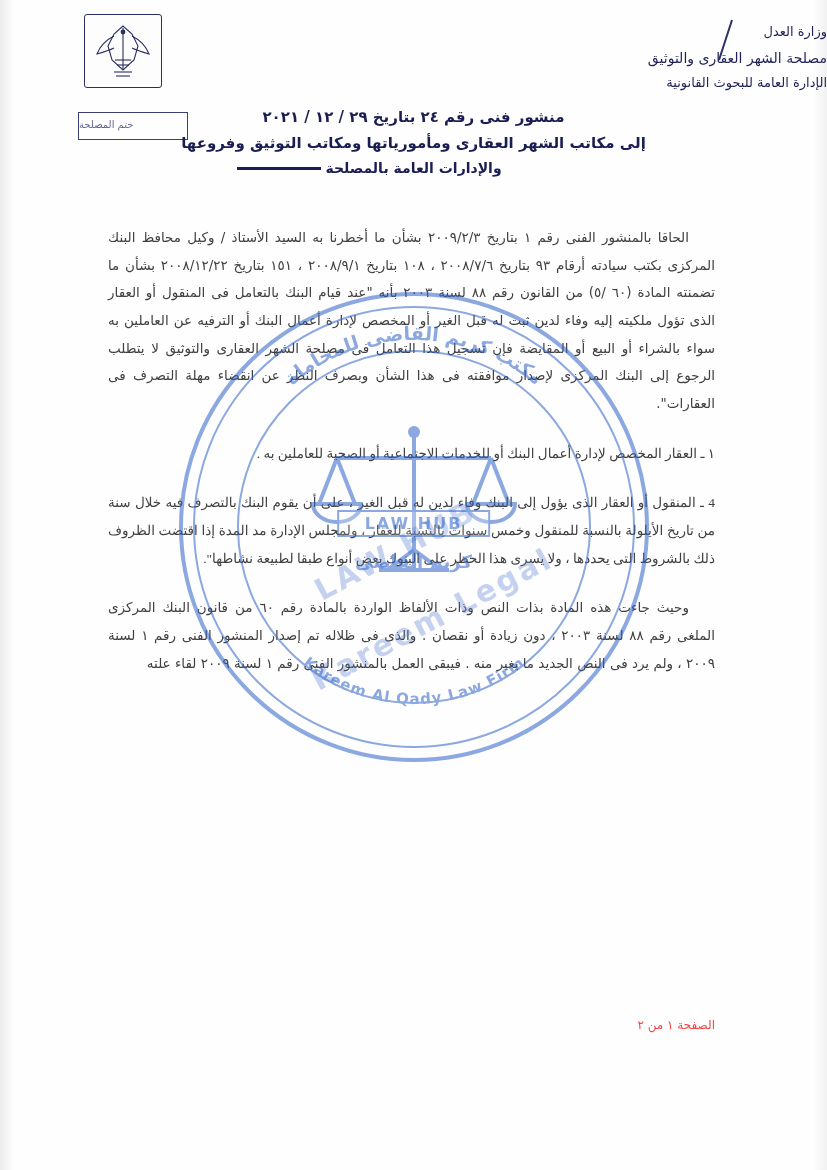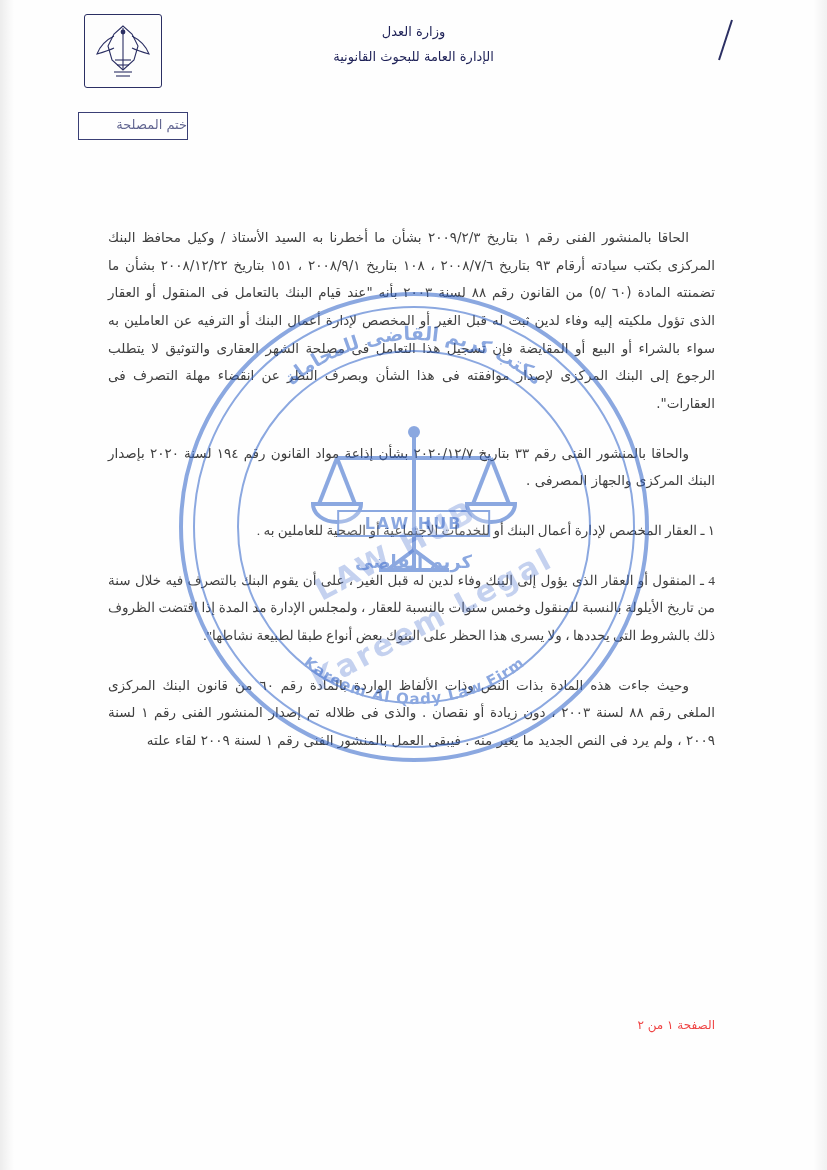--- a/index.html
+++ b/index.html
@@ -58,43 +58,43 @@
     background: #2b2f63;
     transform: rotate(18deg);
     transform-origin: top;
   }
 
   .ministry-block {
     position: absolute;
     top: 8px;
     right: 0;
     left: 0;
-    text-align: center;
+    text-align: right;
     line-height: 1.9;
   }
   .ministry-line {
     font-size: 13px;
     letter-spacing: 0.5px;
     color: #1e2157;
   }
   .ministry-line.l2 { font-size: 14px; }
   .ministry-line.l3 { font-size: 13px; }
 
   .stamp-box {
     position: absolute;
     top: 100px;
     left: 78px;
     width: 108px;
     height: 26px;
     border: 1px solid #3a3f75;
   }
   .stamp-box .stamp-text {
-    font-size: 13px;
+    font-size: 10px;
     color: #3a3f75;
-    text-align: right;
+    text-align: left;
     line-height: 24px;
     letter-spacing: 1px;
     opacity: .8;
   }
 
   
   .title-block {
     position: absolute;
     top: 108px;
     right: 0;
@@ -267,32 +267,40 @@
         </g>
       </svg>
     </div>
 
     <div class="corner-mark">
       <div class="m1"></div>
     </div>
 
     <div class="ministry-block">
       <div class="ministry-line l1">وزارة العدل</div>
+      <div class="ministry-line l2">مصلحة الشهر العقارى والتوثيق</div>
       <div class="ministry-line l3">الإدارة العامة للبحوث القانونية</div>
     </div>
 
     <div class="stamp-box">
       <div class="stamp-text">ختم المصلحة</div>
     </div>
   </div>
 
+  <div class="title-block">
+    <div class="circular-title">منشور فنى رقم ٢٤ بتاريخ ٢٩ / ١٢ / ٢٠٢١</div>
+    <div class="addressee">إلى مكاتب الشهر العقارى ومأمورياتها ومكاتب التوثيق وفروعها</div>
+    <div class="addressee2">
+      <span class="rule"></span>
+      <span>والإدارات العامة بالمصلحة</span>
+    </div>
+  </div>
 
   <div class="body-text">
     <p class="para indent gap-lg">الحاقا بالمنشور الفنى رقم ١ بتاريخ ٢٠٠٩/٢/٣ بشأن ما أخطرنا به السيد الأستاذ / وكيل محافظ البنك المركزى بكتب سيادته أرقام ٩٣ بتاريخ ٢٠٠٨/٧/٦ ، ١٠٨ بتاريخ ٢٠٠٨/٩/١ ، ١٥١ بتاريخ ٢٠٠٨/١٢/٢٢ بشأن ما تضمنته المادة (٦٠ /٥) من القانون رقم ٨٨ لسنة ٢٠٠٣ بأنه "عند قيام البنك بالتعامل فى المنقول أو العقار الذى تؤول ملكيته إليه وفاء لدين ثبت له قبل الغير أو المخصص لإدارة أعمال البنك أو الترفيه عن العاملين به سواء بالشراء أو البيع أو المقايضة فإن تسجيل هذا التعامل فى مصلحة الشهر العقارى والتوثيق لا يتطلب الرجوع إلى البنك المركزى لإصدار موافقته فى هذا الشأن وبصرف النظر عن انقضاء مهلة التصرف فى العقارات".</p>
-    <p class="para indent gap-lg">والحاقا بالمنشور الفنى رقم ٣٣ بتاريخ ٢٠٢٠/١٢/٧ بشأن إذاعة مواد القانون رقم ١٩٤ لسنة ٢٠٢٠ بإصدار البنك المركزى والجهاز المصرفى .</p>
     <p class="para list gap-lg">١ ـ العقار المخصص لإدارة أعمال البنك أو للخدمات الاجتماعية أو الصحية للعاملين به .</p>
     <p class="para list gap-lg">4 ـ المنقول أو العقار الذى يؤول إلى البنك وفاء لدين له قبل الغير ، على أن يقوم البنك بالتصرف فيه خلال سنة من تاريخ الأيلولة بالنسبة للمنقول وخمس سنوات بالنسبة للعقار ، ولمجلس الإدارة مد المدة إذا اقتضت الظروف ذلك بالشروط التى يحددها ، ولا يسرى هذا الحظر على البنوك بعض أنواع طبقا لطبيعة نشاطها".</p>
     <p class="para indent">وحيث جاءت هذه المادة بذات النص وذات الألفاظ الواردة بالمادة رقم ٦٠ من قانون البنك المركزى الملغى رقم ٨٨ لسنة ٢٠٠٣ ، دون زيادة أو نقصان . والذى فى ظلاله تم إصدار المنشور الفنى رقم ١ لسنة ٢٠٠٩ ، ولم يرد فى النص الجديد ما يغير منه . فيبقى العمل بالمنشور الفنى رقم ١ لسنة ٢٠٠٩ لقاء علته</p>
   </div>
 
   <div class="wm-diagonal">
     <span>LAW HUB</span>
     <br>
     <span>Kareem Legal</span>
   </div>

